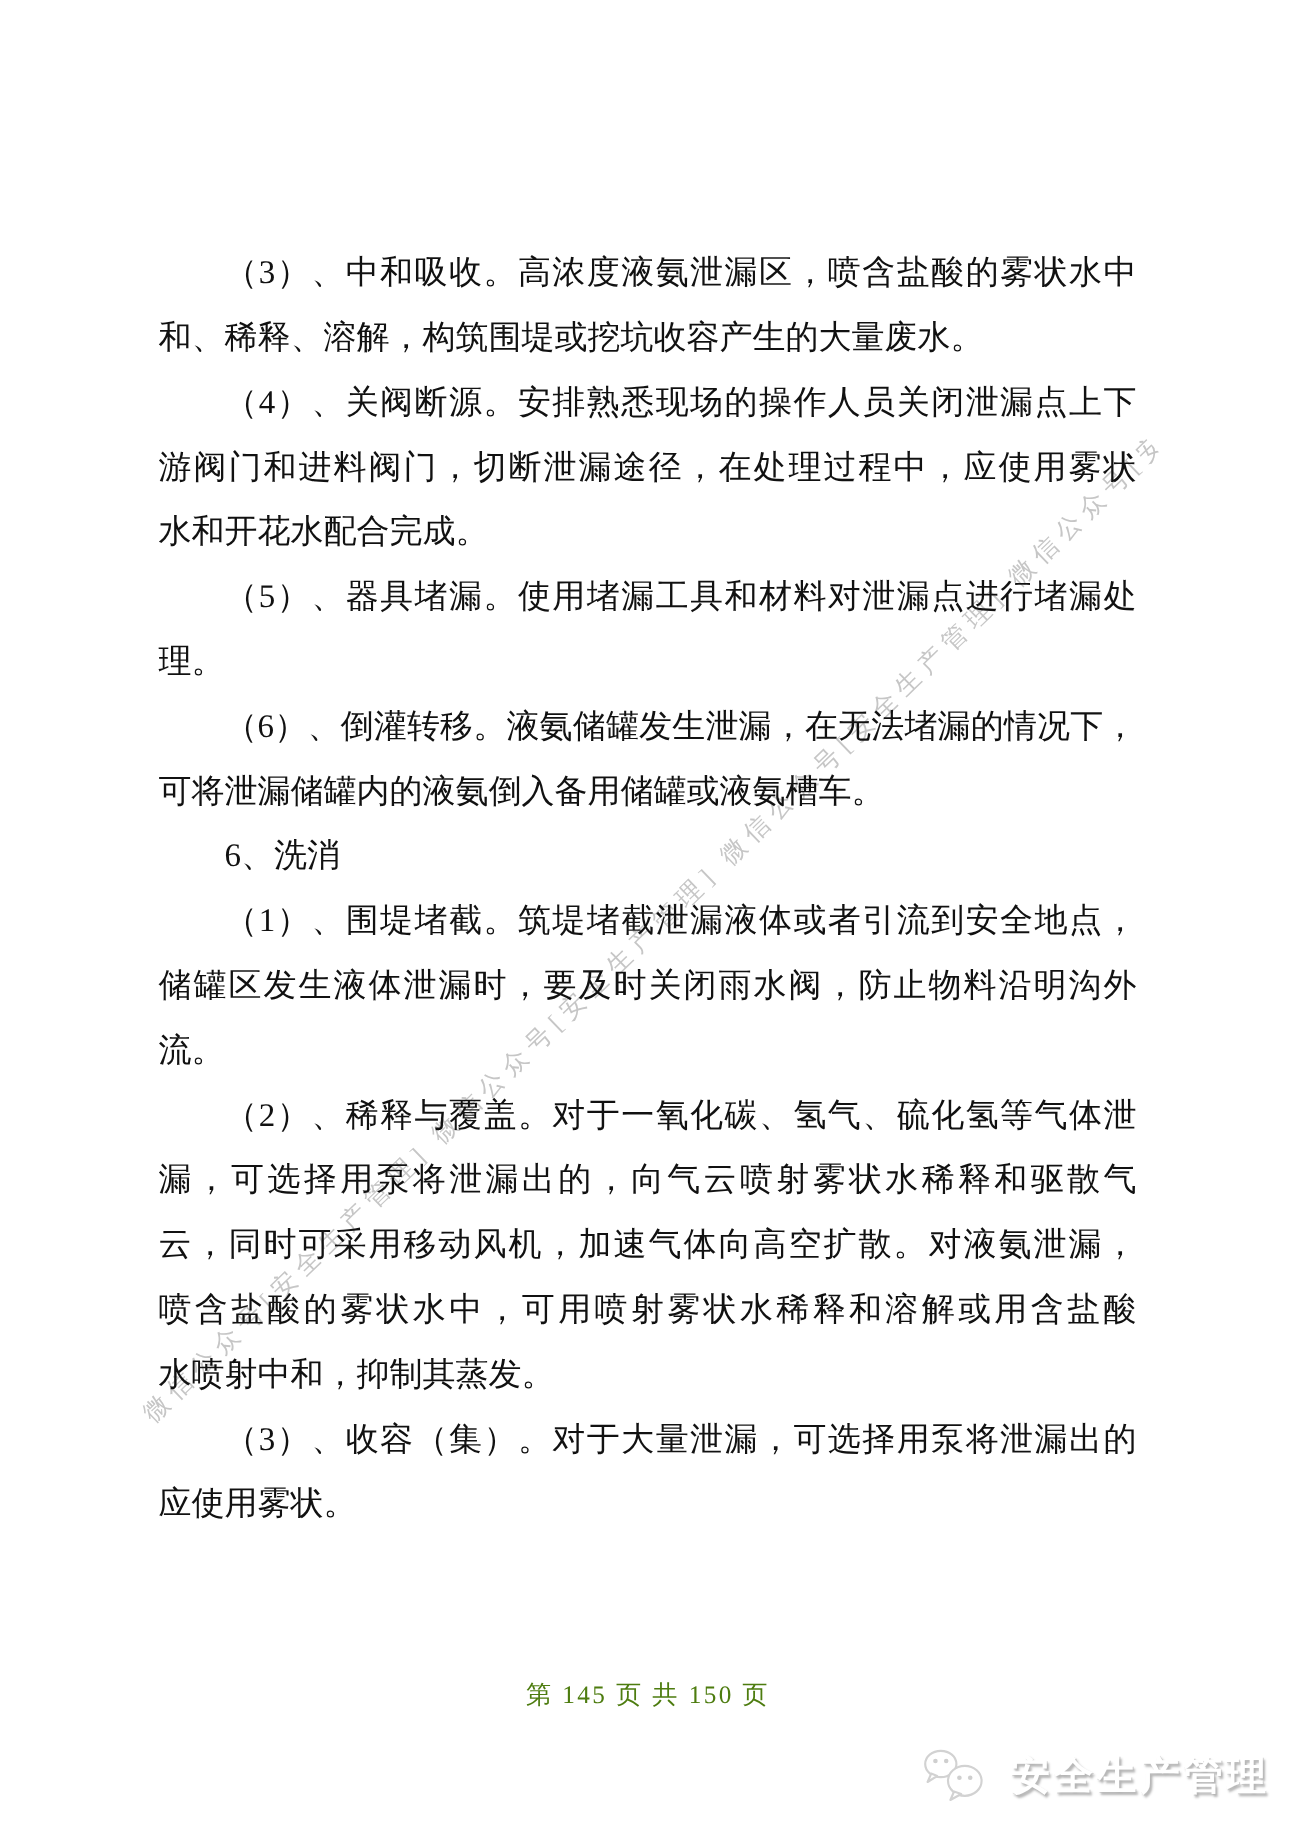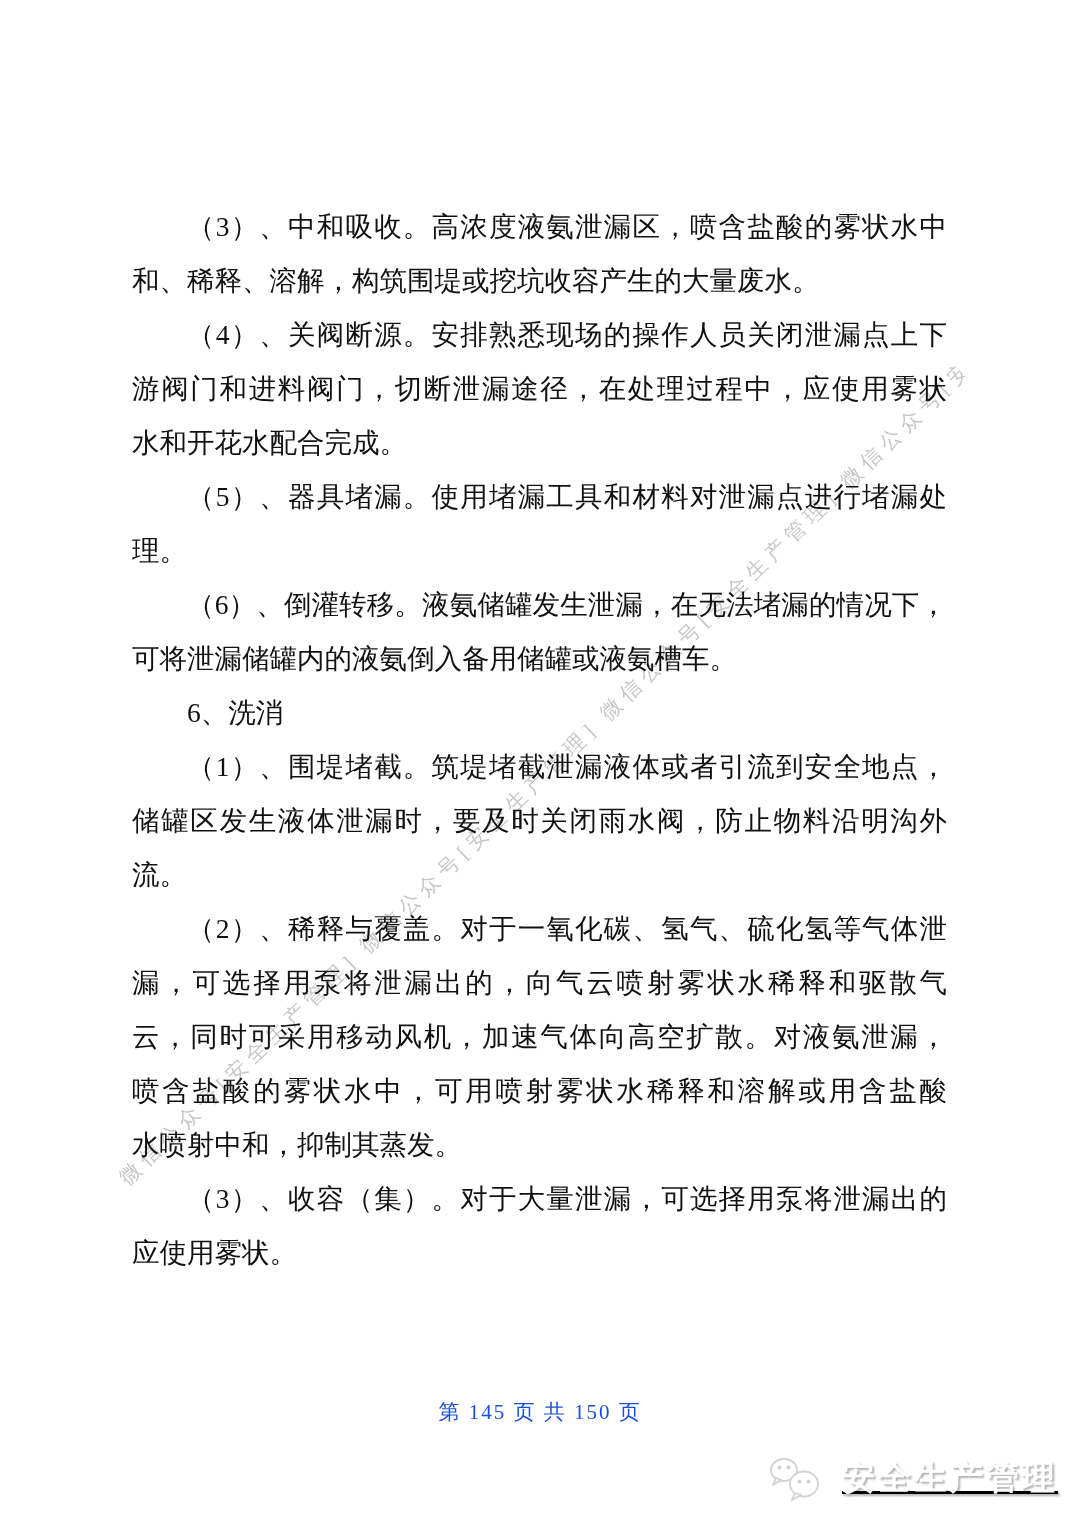--- a/index.html
+++ b/index.html
@@ -51,31 +51,31 @@
   }
   .line.indent { text-indent: 2em; }
   
   .footer {
     position: absolute;
     left: 0; top: 1398px;
     width: 1080px;
     text-align: center;
     font-size: 21px;
     letter-spacing: 2px;
-    color: #1d4ed8;
+    color: #4d7c0f;
     z-index: 2;
   }
   
   .brand {
     position: absolute;
     right: 22px; bottom: 24px;
     display: flex;
+    align-items: center;
     gap: 16px;
     z-index: 3;
-    text-decoration: underline;
   }
   .brand .wordmark {
     font-family: "Liberation Sans", "DejaVu Sans", sans-serif;
     font-weight: bold;
     font-size: 33px;
     letter-spacing: 3px;
     color: #ffffff;
     text-shadow: 2px 2px 2px #b5b5b5, 1px 1px 0 #d9d9d9;
     white-space: nowrap;
   }

